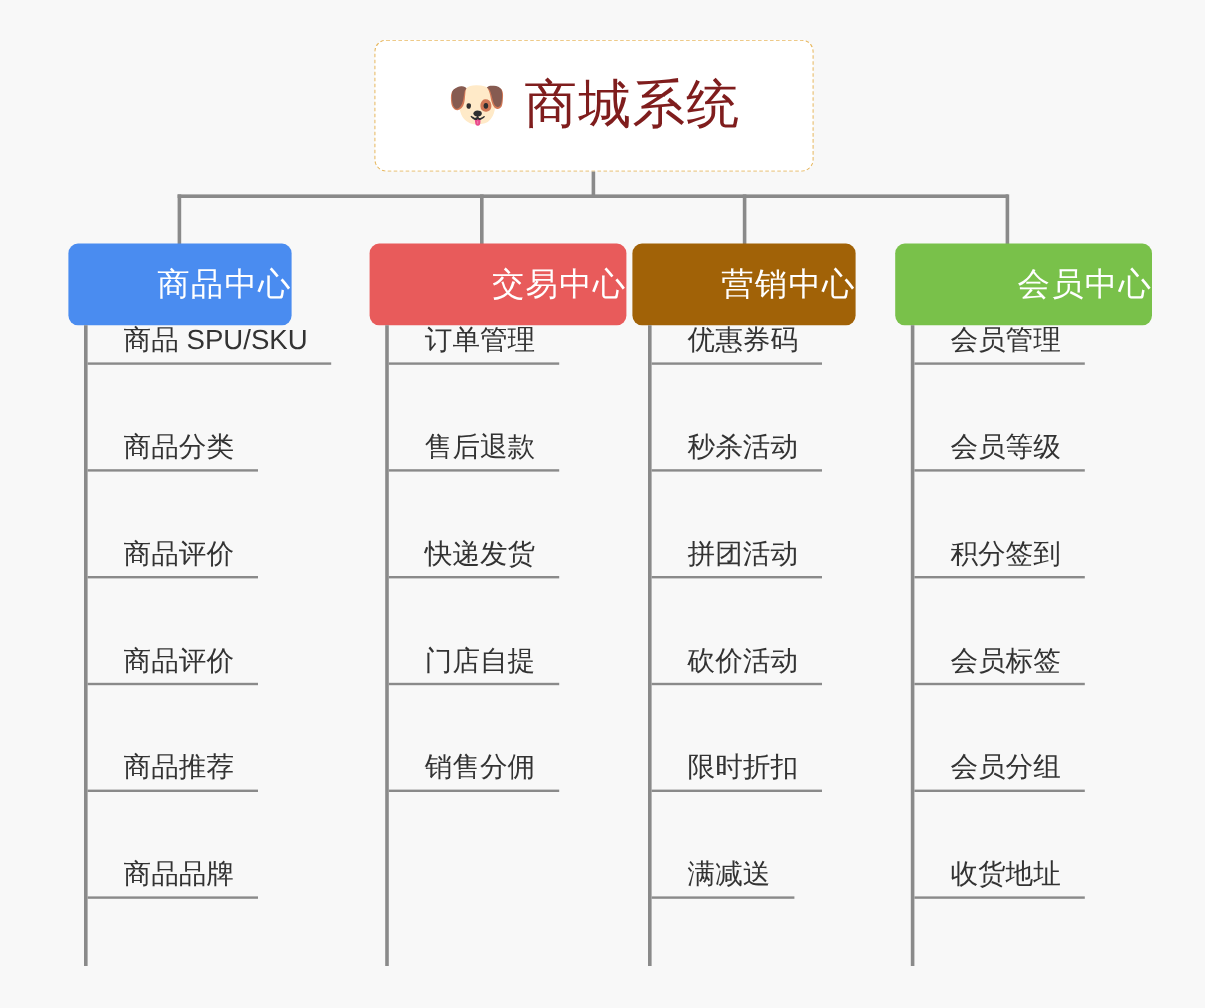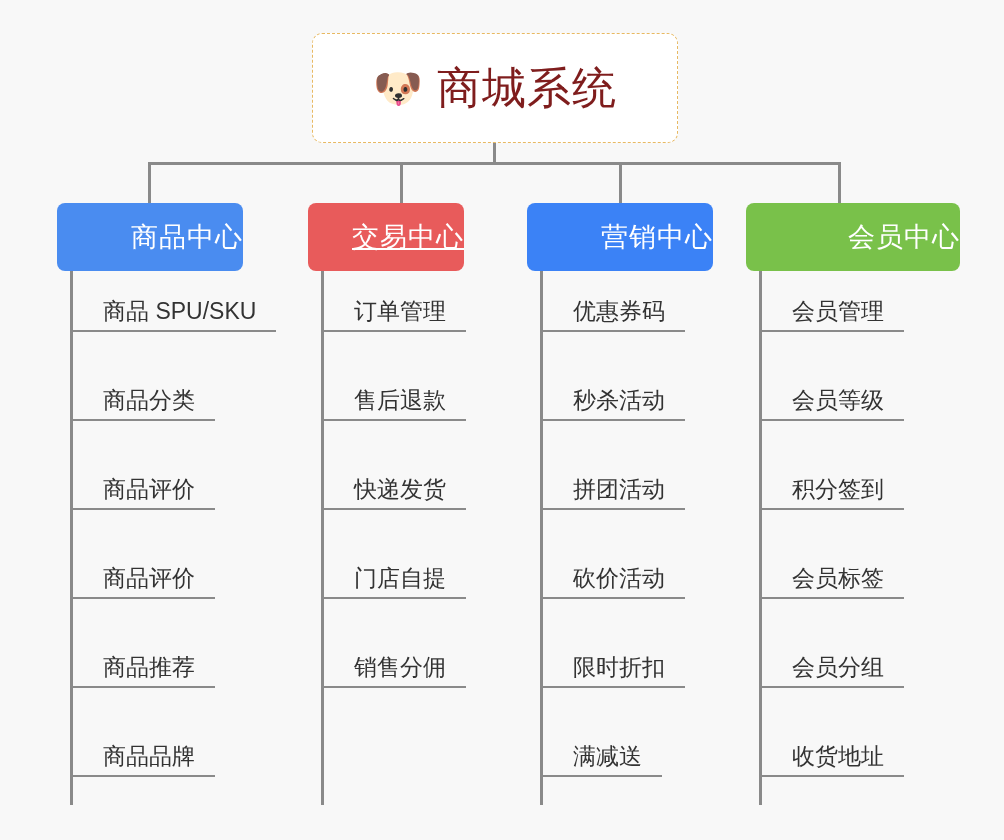--- a/index.html
+++ b/index.html
@@ -82,40 +82,40 @@
     left: 13px;
     top: 0;
     width: 3px;
     background: #8a8a8a;
   }
 
   .leaf {
     position: relative;
     height: 89px;
     display: flex;
-    align-items: center;
+    align-items: flex-start;
     padding-left: 16px;
   }
   .leaf-inner {
     display: inline-block;
     border-bottom: 2px solid #8a8a8a;
     padding: 0 20px 6px 30px;
   }
   .leaf-label {
     font-size: 23px;
     color: #333333;
     white-space: nowrap;
     line-height: 1.1;
   }
 
   
   #branch-0 { left: 57px; }
   #branch-0 .branch-header { width: 186px; }
   #branch-1 { left: 308px; }
-  #branch-1 .branch-header { width: 156px; text-decoration: underline; }
+  #branch-1 .branch-header { width: 214px; }
   #branch-2 { left: 527px; }
   #branch-2 .branch-header { width: 186px; }
   #branch-3 { left: 746px; }
   #branch-3 .branch-header { width: 214px; }
 </style>
 </head>
 <body>
 
 <div id="mindmap">
 
@@ -176,21 +176,21 @@
       <div class="leaf">
           <div class="leaf-inner"><span class="leaf-label">门店自提</span></div>
         </div>
       <div class="leaf">
           <div class="leaf-inner"><span class="leaf-label">销售分佣</span></div>
         </div>
     </div>
   </div>
 
   <div class="branch" id="branch-2">
-    <div class="branch-header" style="background:#3b82f6;">
+    <div class="branch-header" style="background:#a16207;">
       <span>营销中心</span>
     </div>
     <div class="branch-body">
       <div class="spine" style="height:534px;"></div>
       <div class="leaf">
           <div class="leaf-inner"><span class="leaf-label">优惠券码</span></div>
         </div>
       <div class="leaf">
           <div class="leaf-inner"><span class="leaf-label">秒杀活动</span></div>
         </div>

